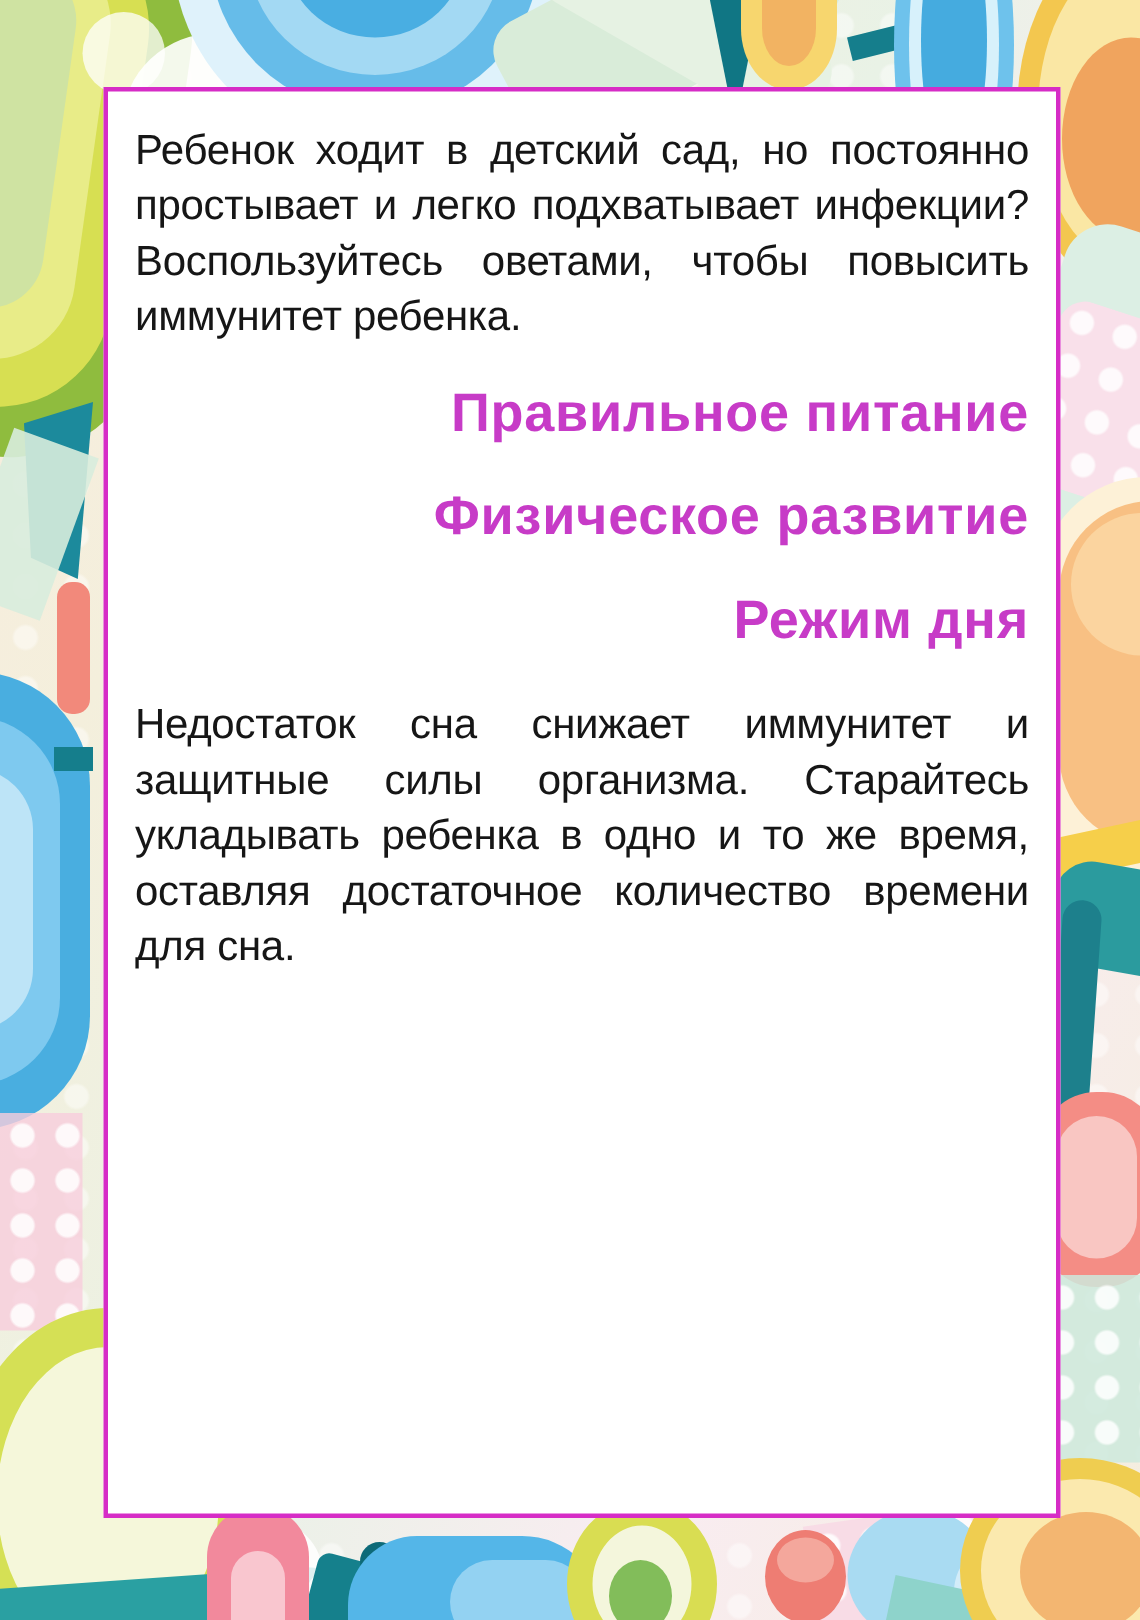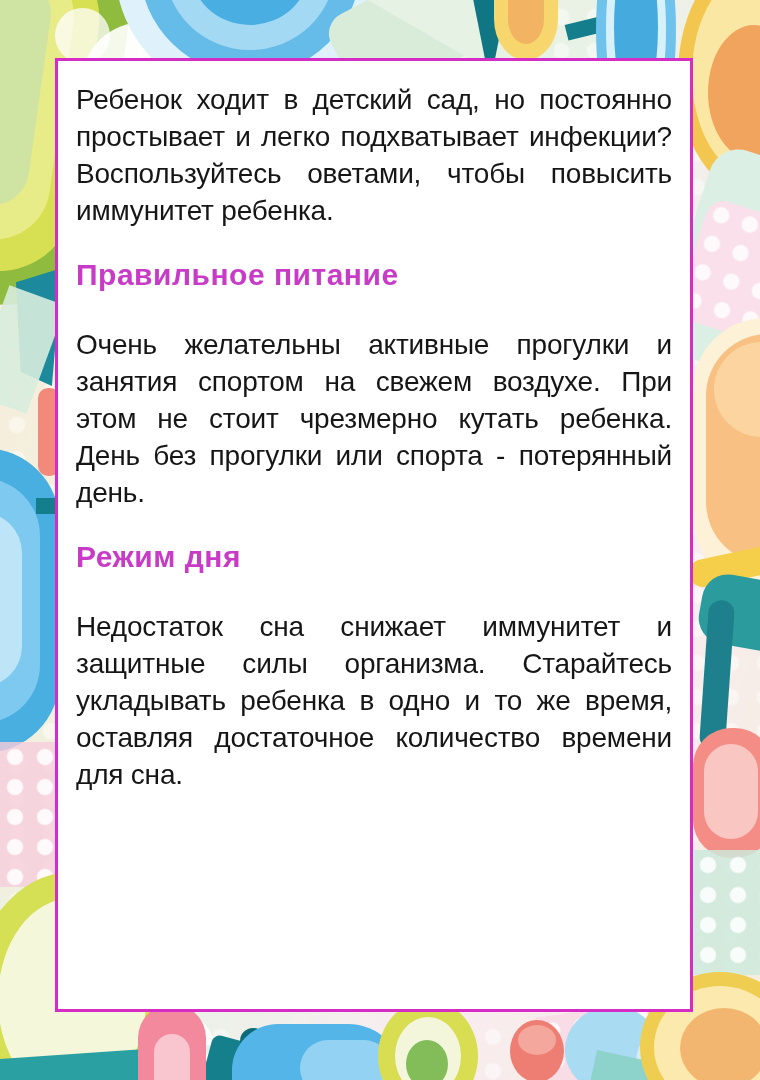--- a/index.html
+++ b/index.html
@@ -20,31 +20,31 @@
     background-image:radial-gradient(circle,rgba(255,255,255,.85) 34%,rgba(255,255,255,0) 42%);
     background-size:30px 30px;
   }
   .dots-overlay{
     left:0;top:0;width:760px;height:1080px;opacity:.5;
     background-image:radial-gradient(circle,rgba(255,255,255,.9) 30%,rgba(255,255,255,0) 38%);
     background-size:34px 34px;
   }
   
   .panel{
-    position:absolute;left:55px;top:58px;width:638px;height:954px;z-index:5;
+    position:absolute;left:69px;top:58px;width:638px;height:954px;z-index:5;
     background:#ffffff;border:3px solid var(--panel-border-color);
     padding:20px 18px;overflow:hidden;
   }
   .body-text{
     margin:0;font-size:28px;line-height:37px;color:var(--text-color);
     text-align:justify;letter-spacing:-0.2px;
   }
   .heading{
-    margin:28px 0 33px;font-size:30px;line-height:36px;font-weight:bold;
-    color:var(--heading-color);text-align:left;letter-spacing:.5px;
+    margin:28px 0 33px;font-size:36px;line-height:36px;font-weight:bold;
+    color:var(--heading-color);text-align:right;letter-spacing:.5px;
   }
   .footer-mark{
     position:absolute;left:0;top:1018px;width:760px;z-index:6;
     text-align:center;font-family:"Liberation Serif","DejaVu Serif",serif;
     font-size:40px;color:var(--footer-color);
     text-shadow:0 0 5px rgba(255,255,255,.95),0 0 10px rgba(255,255,255,.85),1px 1px 2px rgba(255,255,255,.9),-1px -1px 2px rgba(255,255,255,.9);
   }
 </style>
 </head>
 <body>
@@ -127,19 +127,19 @@
     <i class="sh" style="left:640px;top:972px;width:160px;height:150px;border-radius:50%;background:#efcd50;"></i>
     <i class="sh" style="left:654px;top:986px;width:132px;height:122px;border-radius:50%;background:#fbe9ae;"></i>
     <i class="sh" style="left:680px;top:1008px;width:88px;height:80px;border-radius:50%;background:#f3b671;"></i>
   </div>
 
   <div class="panel">
     <p class="body-text">Ребенок ходит в детский сад, но постоянно простывает и легко подхватывает инфекции? Воспользуйтесь оветами, чтобы повысить иммунитет ребенка.</p>
 
     <h2 class="heading">Правильное питание</h2>
 
-    <p class="body-text">Очень желательны активные прогулки и занятия спортом на свежем воздухе. При этом не стоит чрезмерно кутать ребенка. День без прогулки или спорта - потерянный день.</p>
+    <h2 class="heading">Физическое развитие</h2>
 
     <h2 class="heading">Режим дня</h2>
     <p class="body-text">Недостаток сна снижает иммунитет и защитные силы организма. Старайтесь укладывать ребенка в одно и то же время, оставляя достаточное количество времени для сна.</p>
   </div>
 
 </div>
 
 </body></html>

